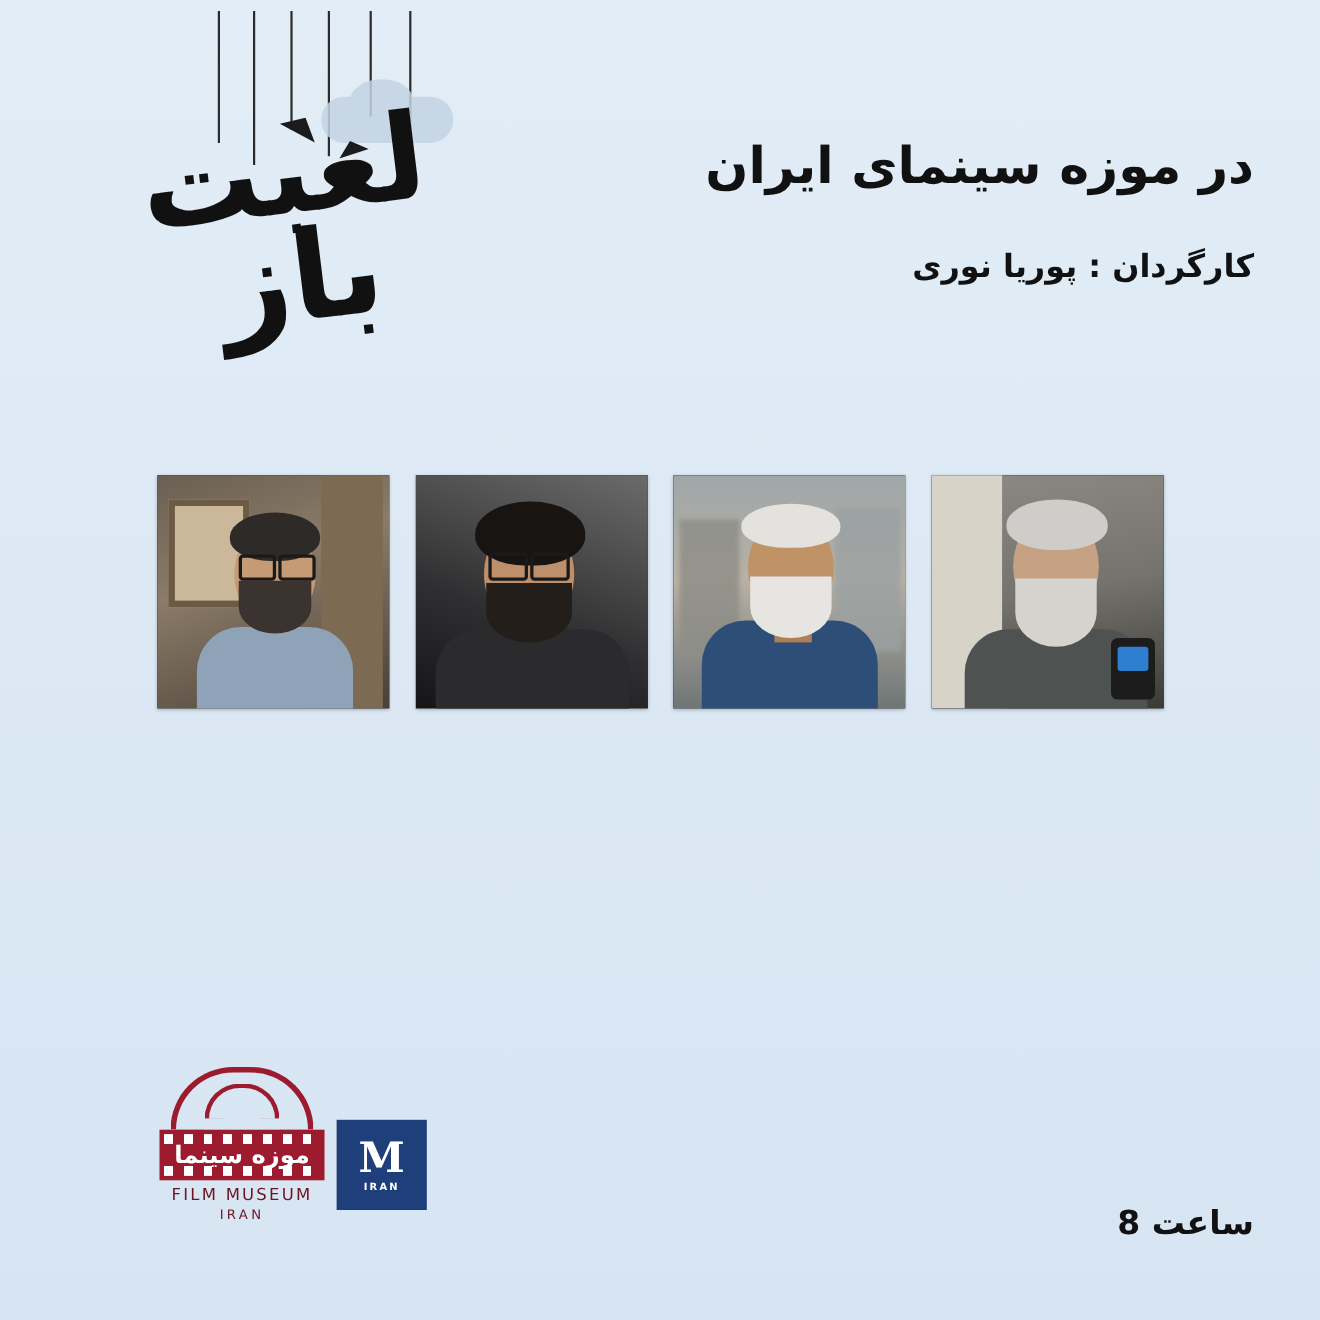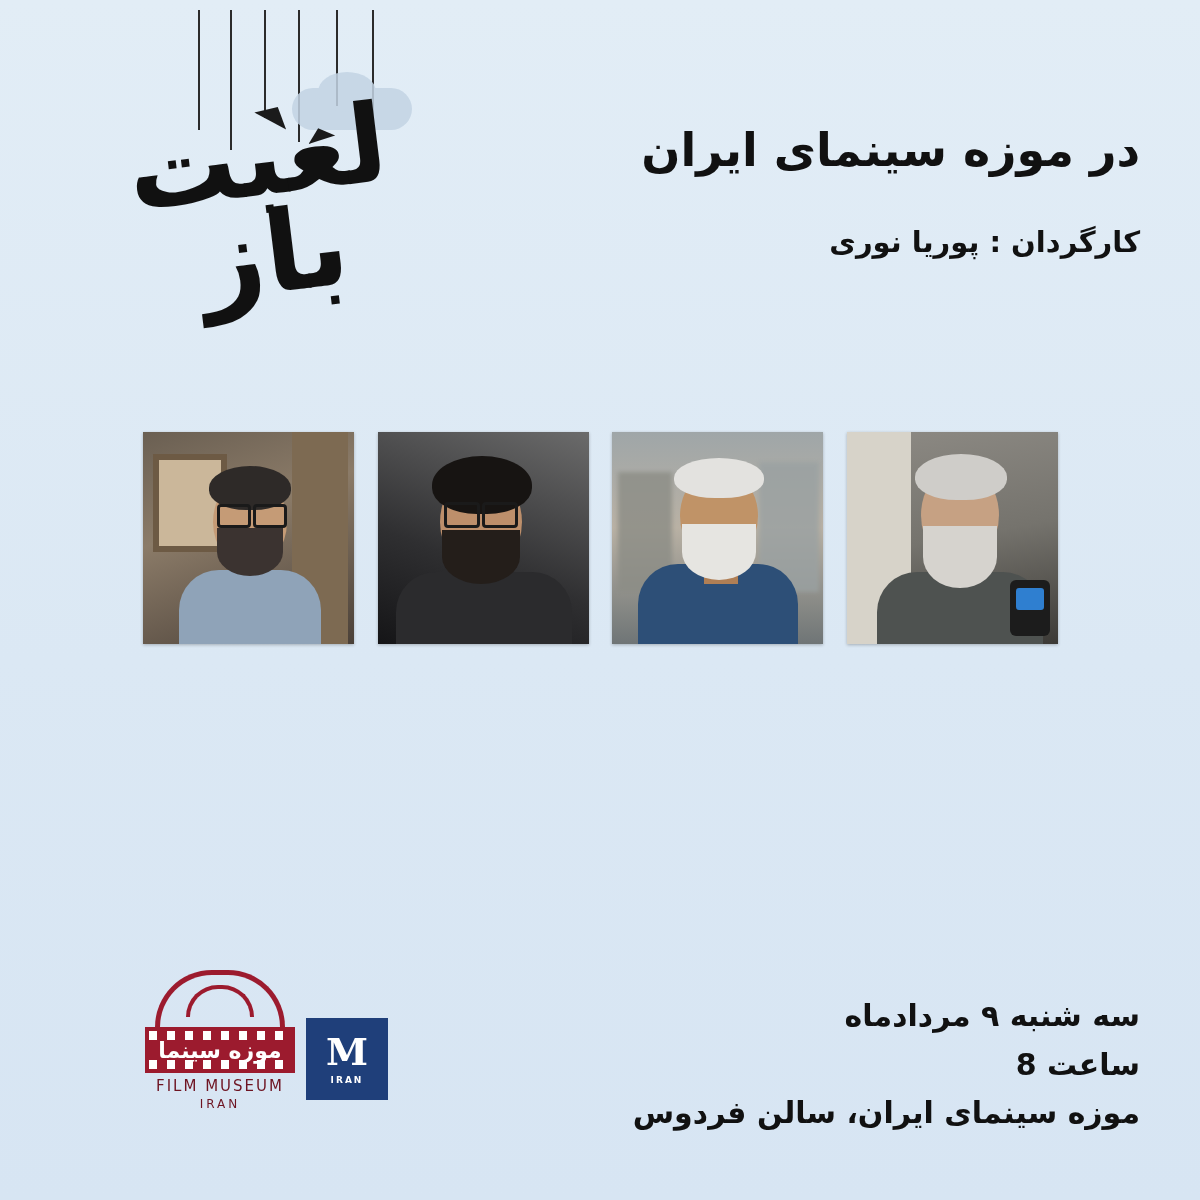--- a/index.html
+++ b/index.html
@@ -418,18 +418,16 @@
         <small>IRAN</small>
       </div>
     </div>
     <div class="iran-logo">
       <span class="m">M</span>
       <span class="t">IRAN</span>
     </div>
   </div>
 
   <div class="event-info">
-    <div>سه شنبه ۹ مردادماه</div>
     <div>ساعت 8</div>
-    <div>موزه سینمای ایران، سالن فردوس</div>
   </div>
 
 </div>
 
 </body></html>

